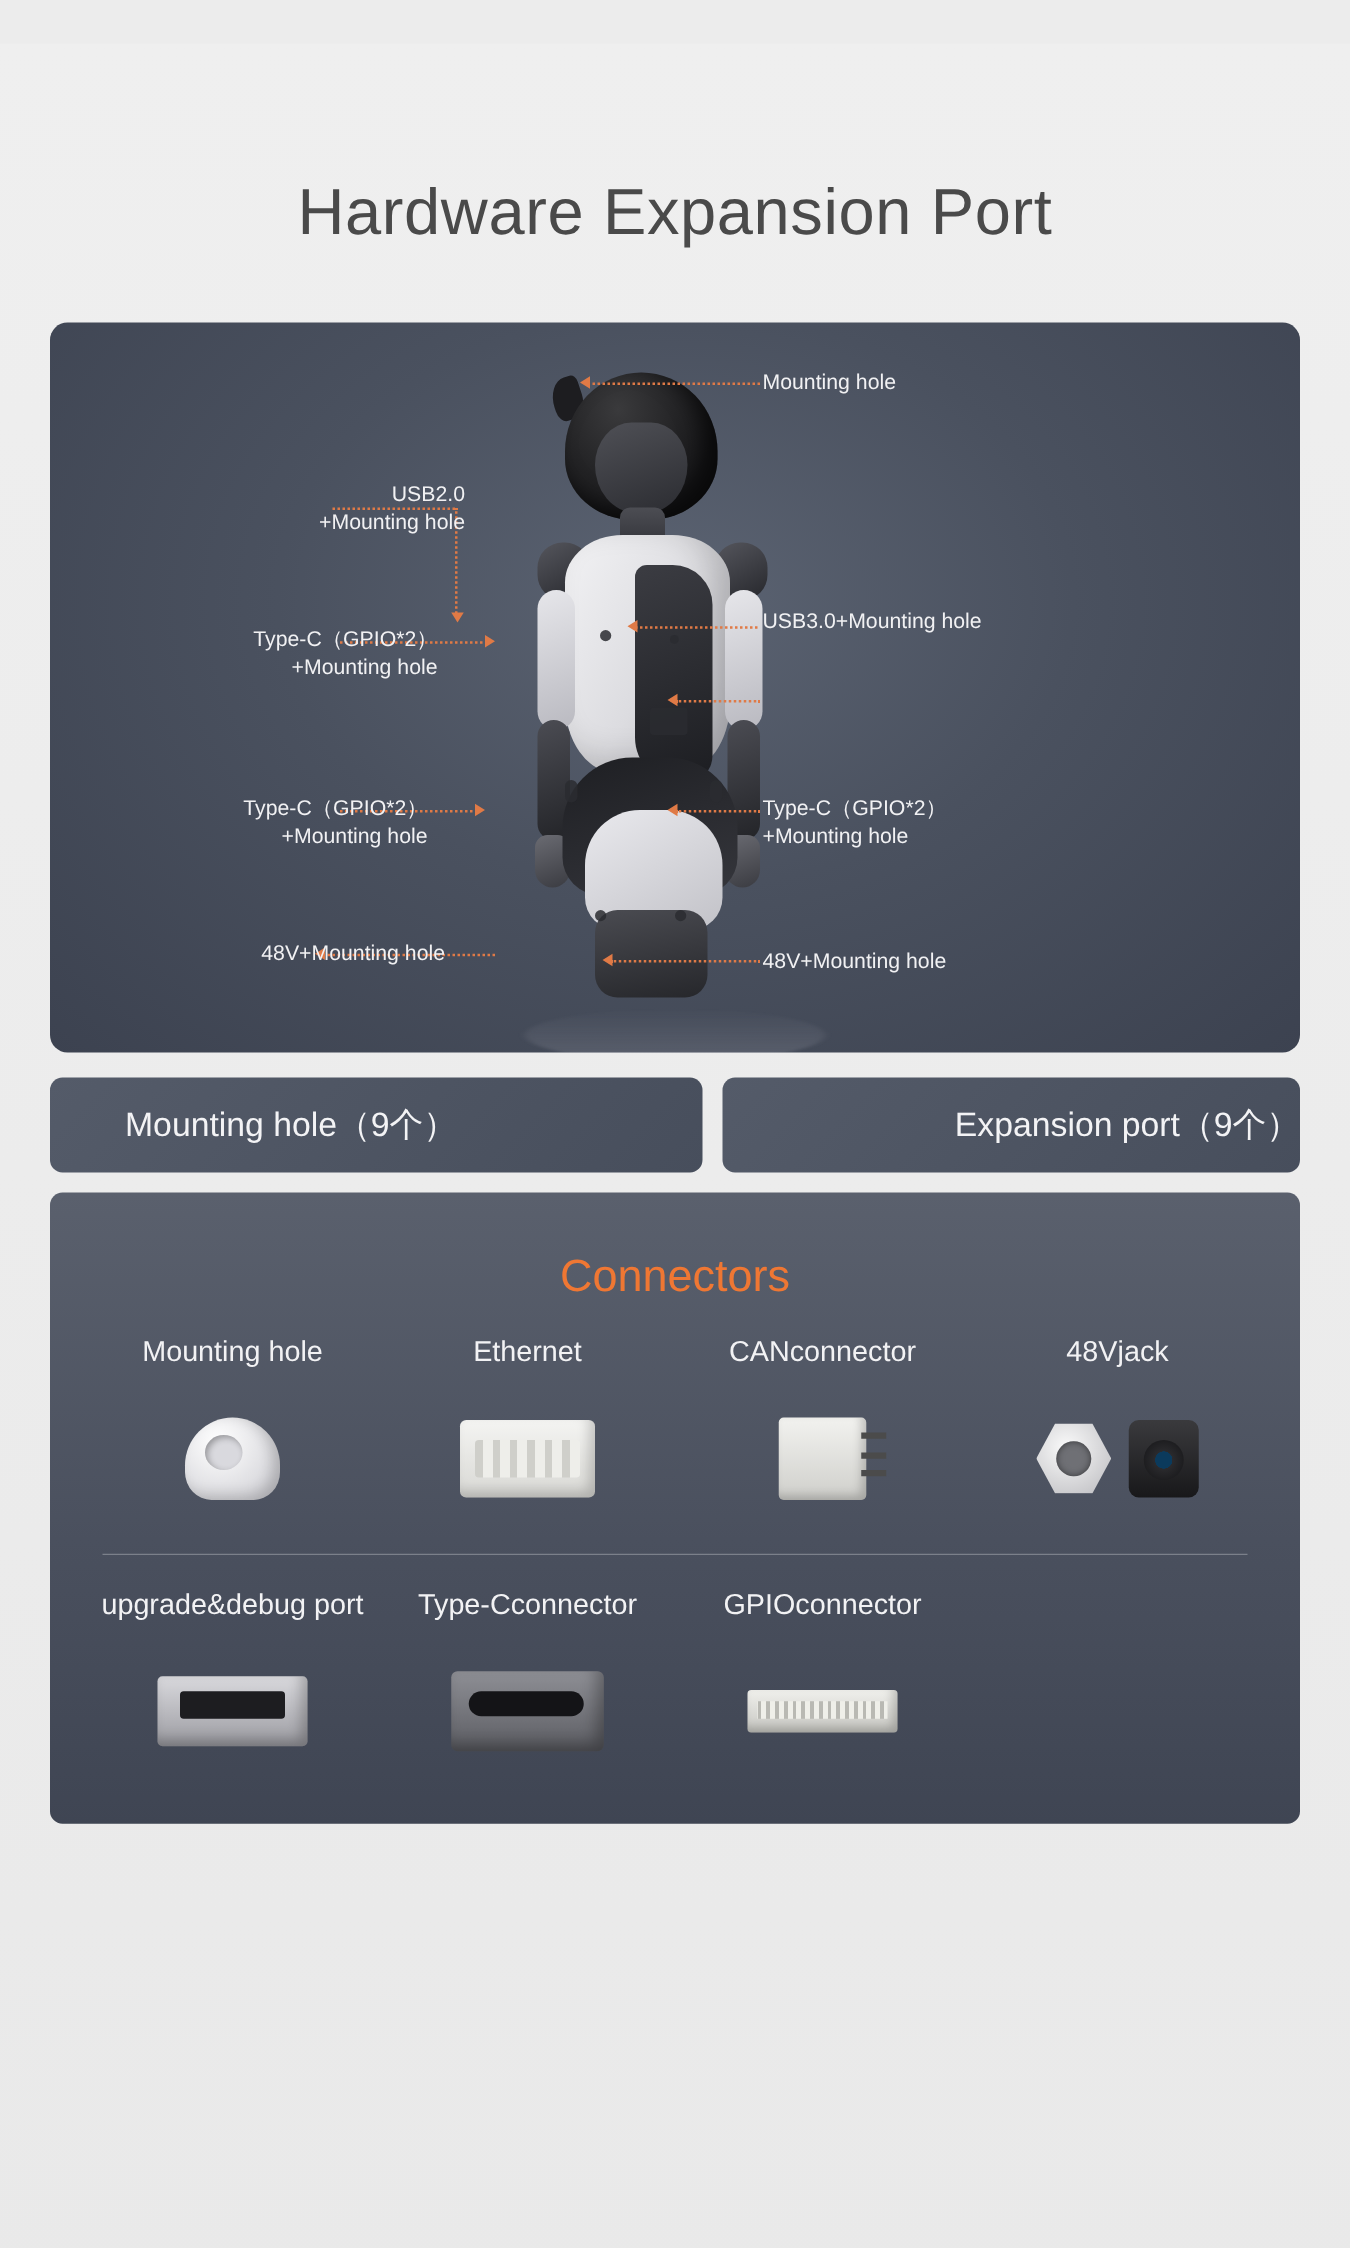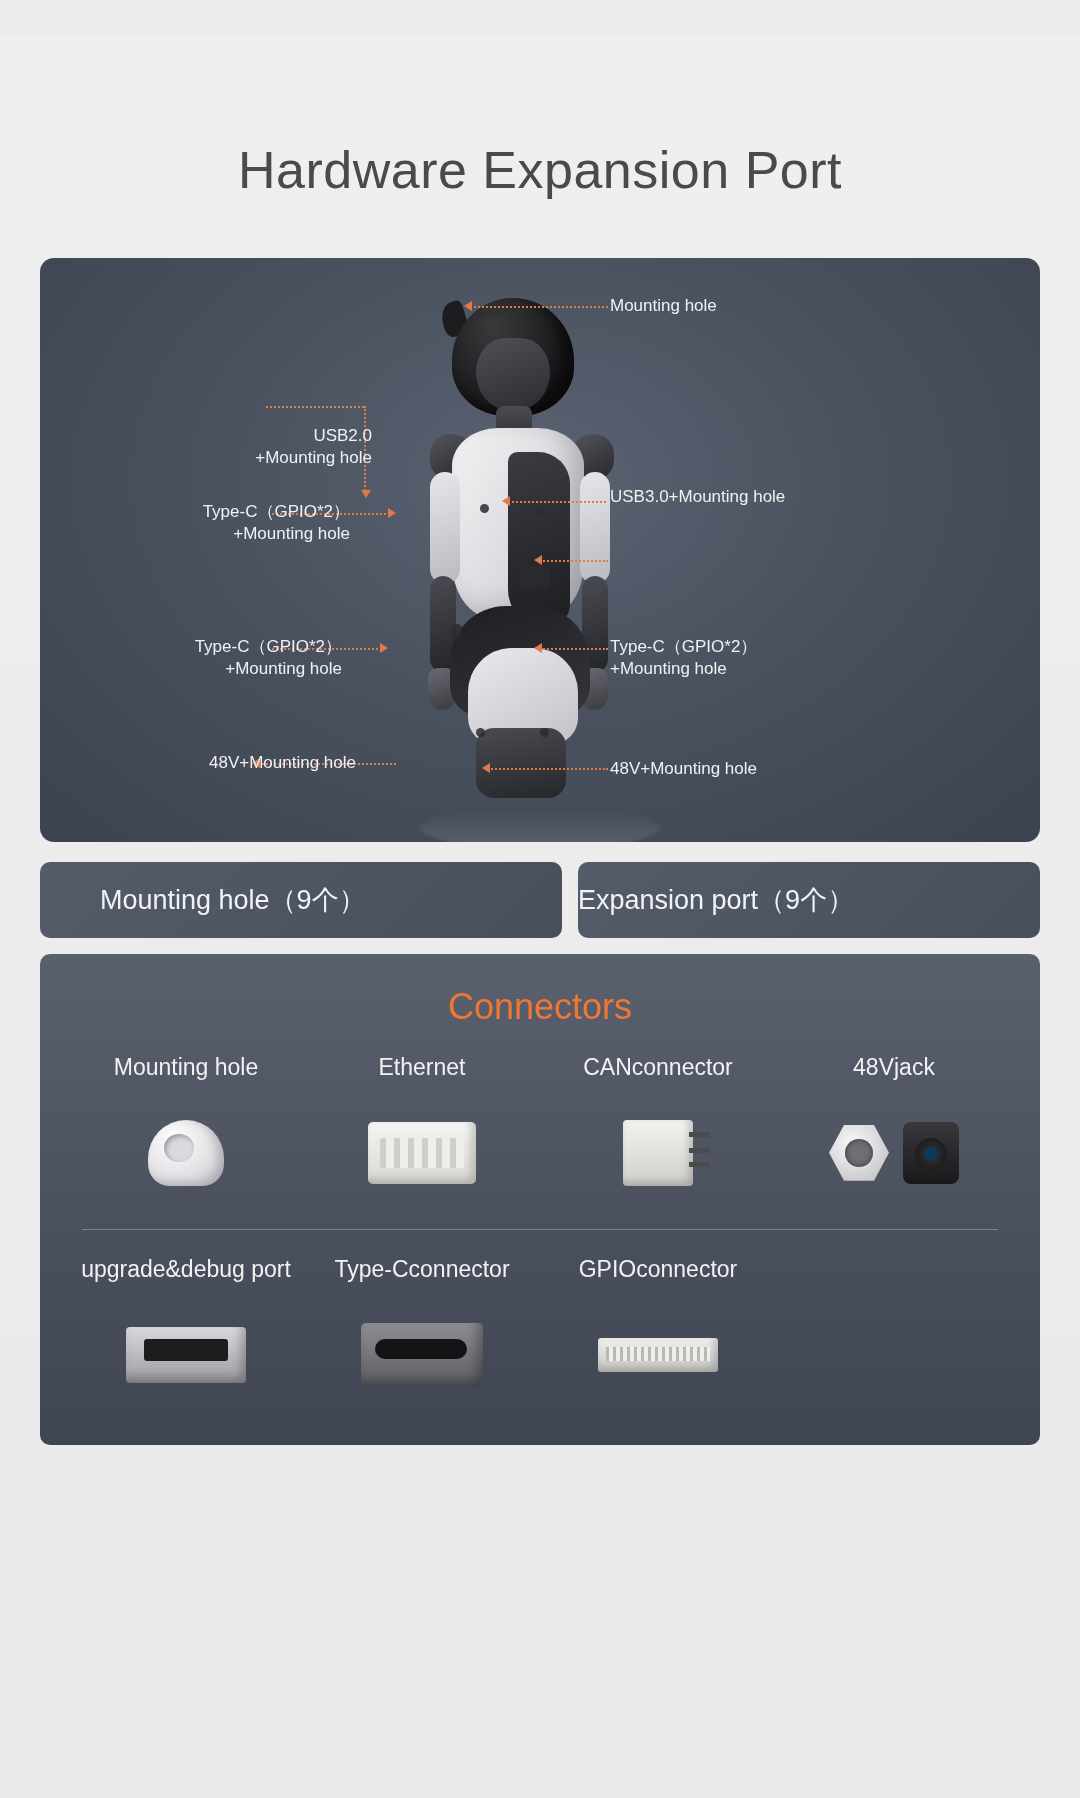--- a/index.html
+++ b/index.html
@@ -236,36 +236,36 @@
     border-radius: 10px;
     background: linear-gradient(135deg, #545b69 0%, #474e5c 100%);
     color: #f3f3f5;
     display: flex;
     align-items: center;
     font-size: 27px;
     font-weight: 400;
     padding-left: 60px;
     box-sizing: border-box;
   }
-  .card.center { justify-content: flex-start; padding-left: 0; }
+  .card.center { justify-content: flex-end; padding-left: 0; }
 
   
   .connectors {
     margin-top: 16px;
     border-radius: 10px;
     background: linear-gradient(180deg, #5a606d 0%, #4a505e 55%, #3f4553 100%);
     padding: 26px 28px 40px;
     margin-bottom: 60px;
   }
   .connectors-title {
     text-align: center;
     font-size: 36px;
     color: #ef7733;
     font-weight: 400;
-    margin: 6px 0 26px;
+    margin: 20px 0 26px;
   }
   .grid {
     display: grid;
     grid-template-columns: repeat(4, 1fr);
   }
   .cell { text-align: center; }
   .cell-label {
     font-size: 23px;
     color: #f2f2f4;
     margin-bottom: 22px;
@@ -474,21 +474,21 @@
       <div class="arrow l" style="left:494px; top:297px;"></div>
 
       <div class="lead" style="left:500px; top:390px; width:68px;"></div>
       <div class="arrow l" style="left:494px; top:385px;"></div>
 
       <div class="lead" style="left:448px; top:510px; width:120px;"></div>
       <div class="arrow l" style="left:442px; top:505px;"></div>
 
       <div class="callout right" style="left:570px; top:37px;">Mounting hole</div>
 
-      <div class="callout left" style="right:668px; top:127px; width:220px;margin-top:40px;">USB2.0
+      <div class="callout left" style="right:668px; top:127px; width:220px;">USB2.0
 +Mounting hole</div>
 
       <div class="callout left" style="right:690px; top:243px; width:240px;">Type-C（GPIO*2）
 +Mounting hole</div>
 
       <div class="callout left" style="right:698px; top:378px; width:240px;">Type-C（GPIO*2）
 +Mounting hole</div>
 
       <div class="callout left" style="right:684px; top:494px; width:240px;">48V+Mounting hole</div>
 

